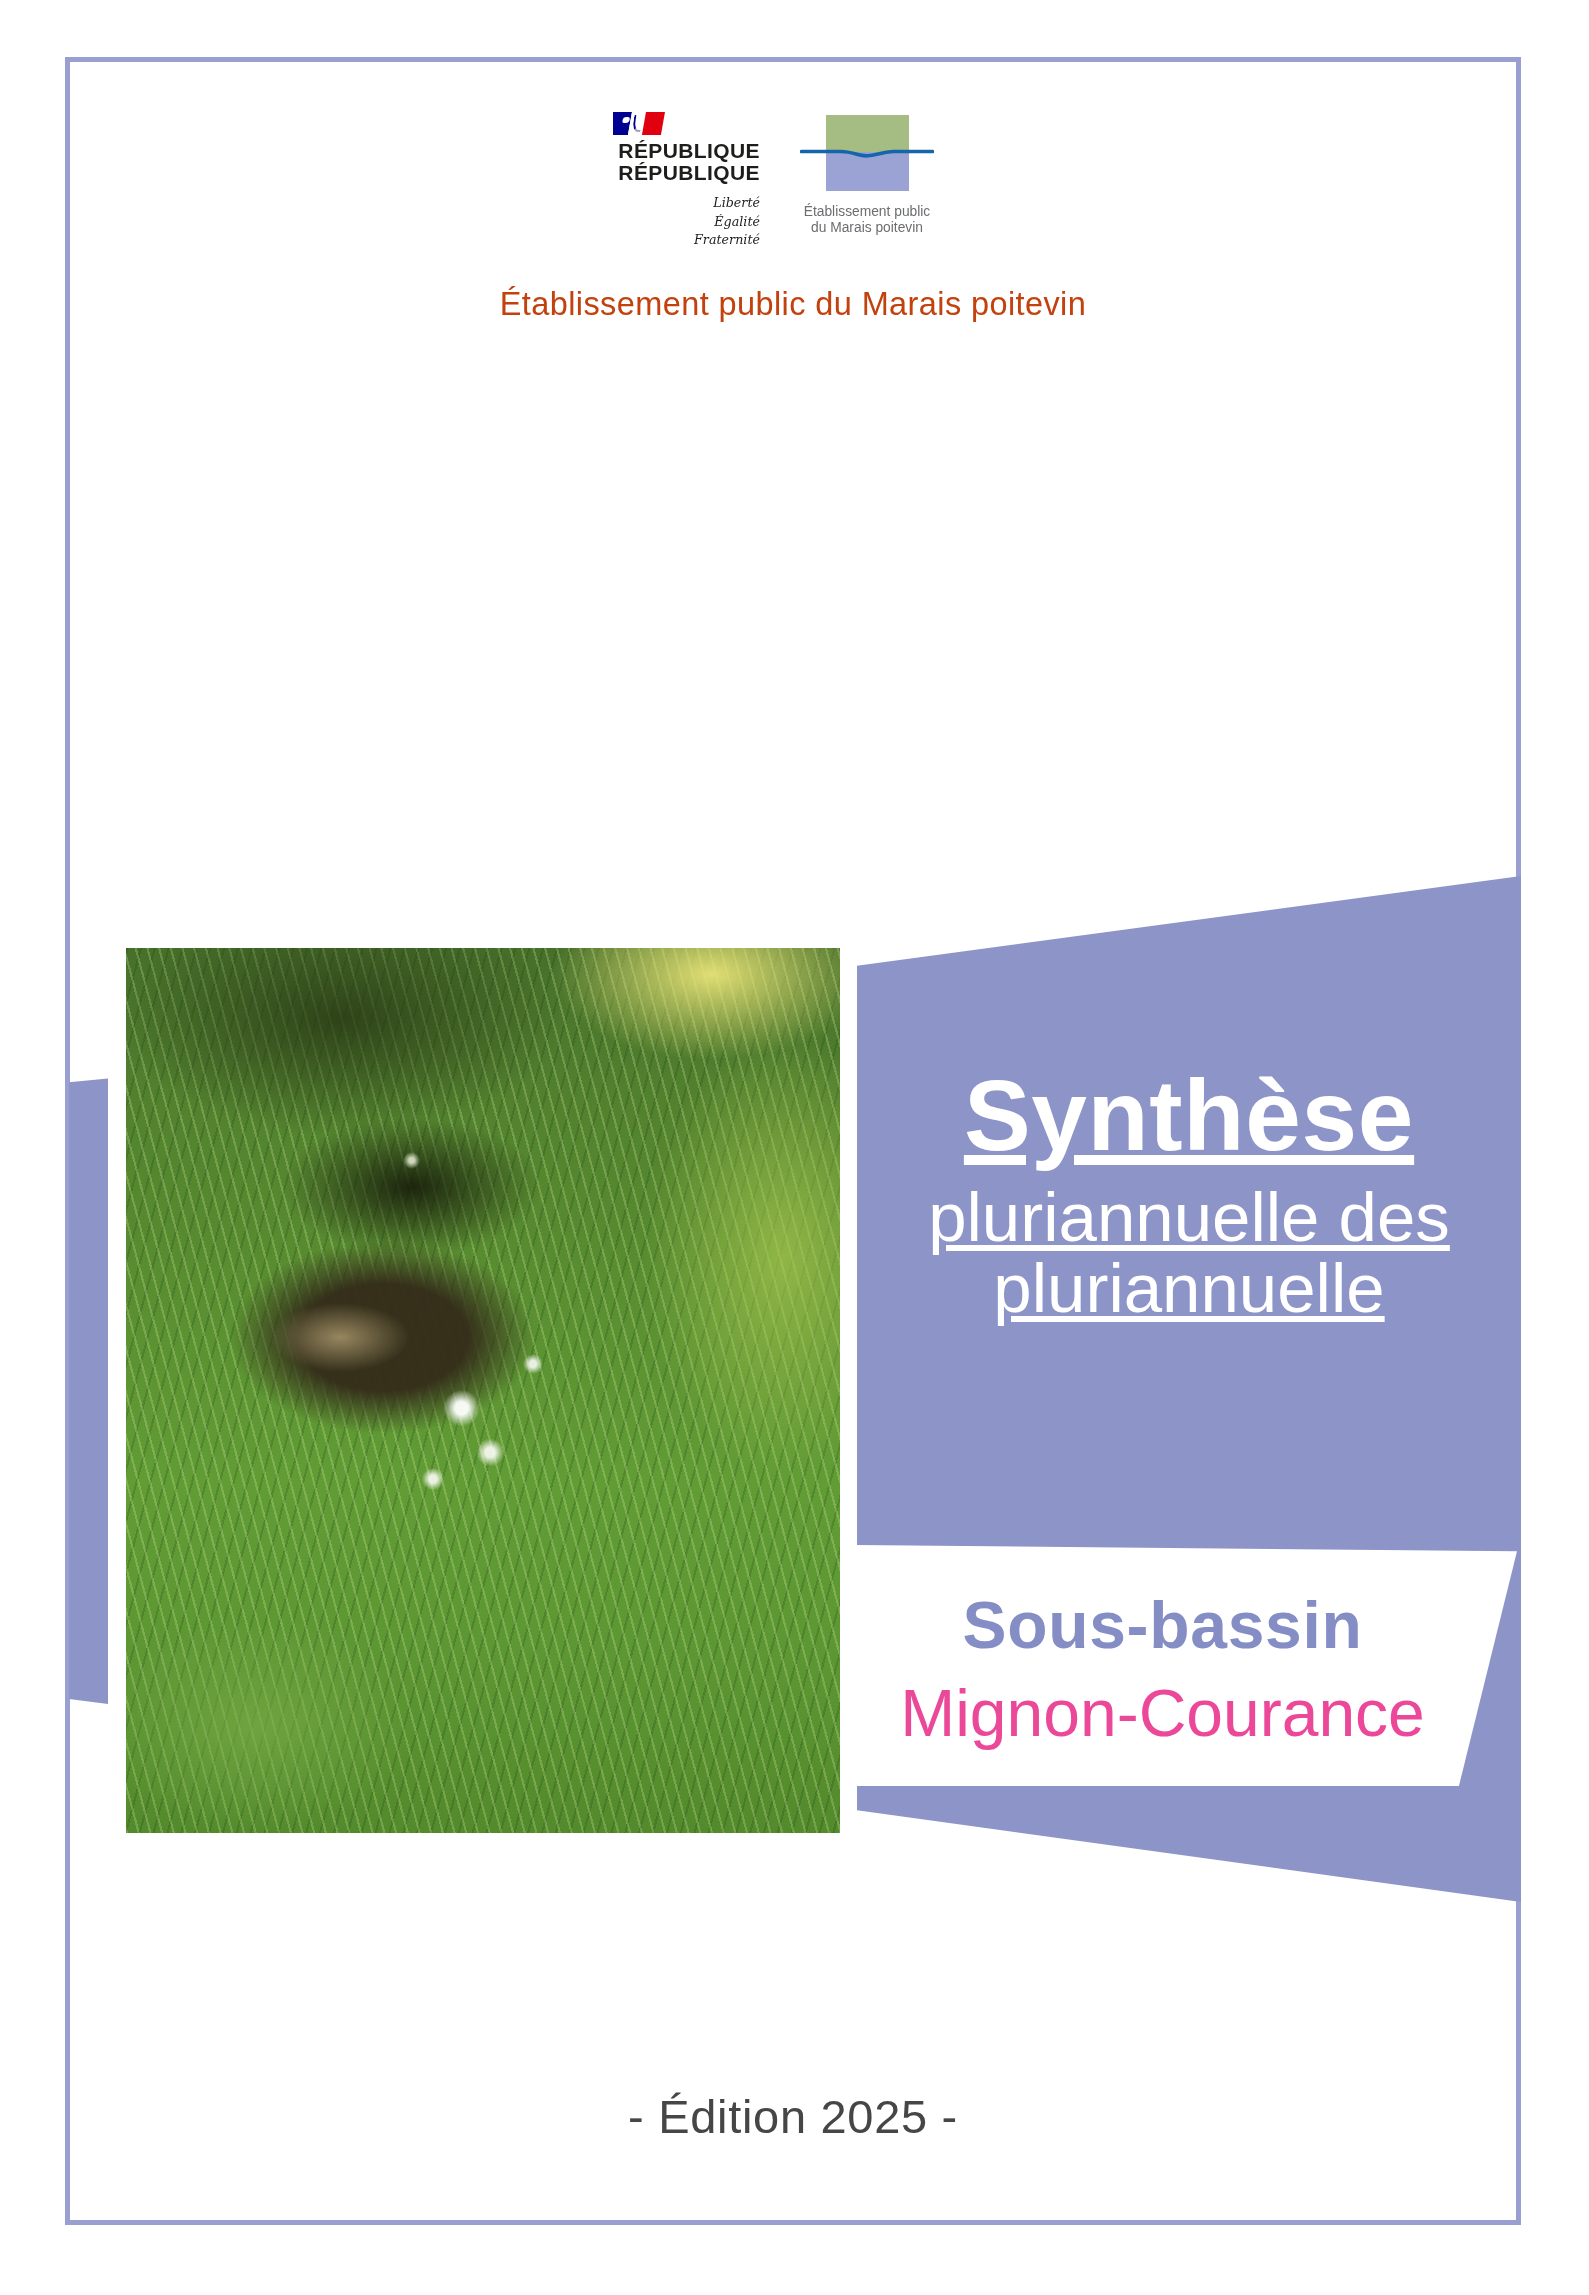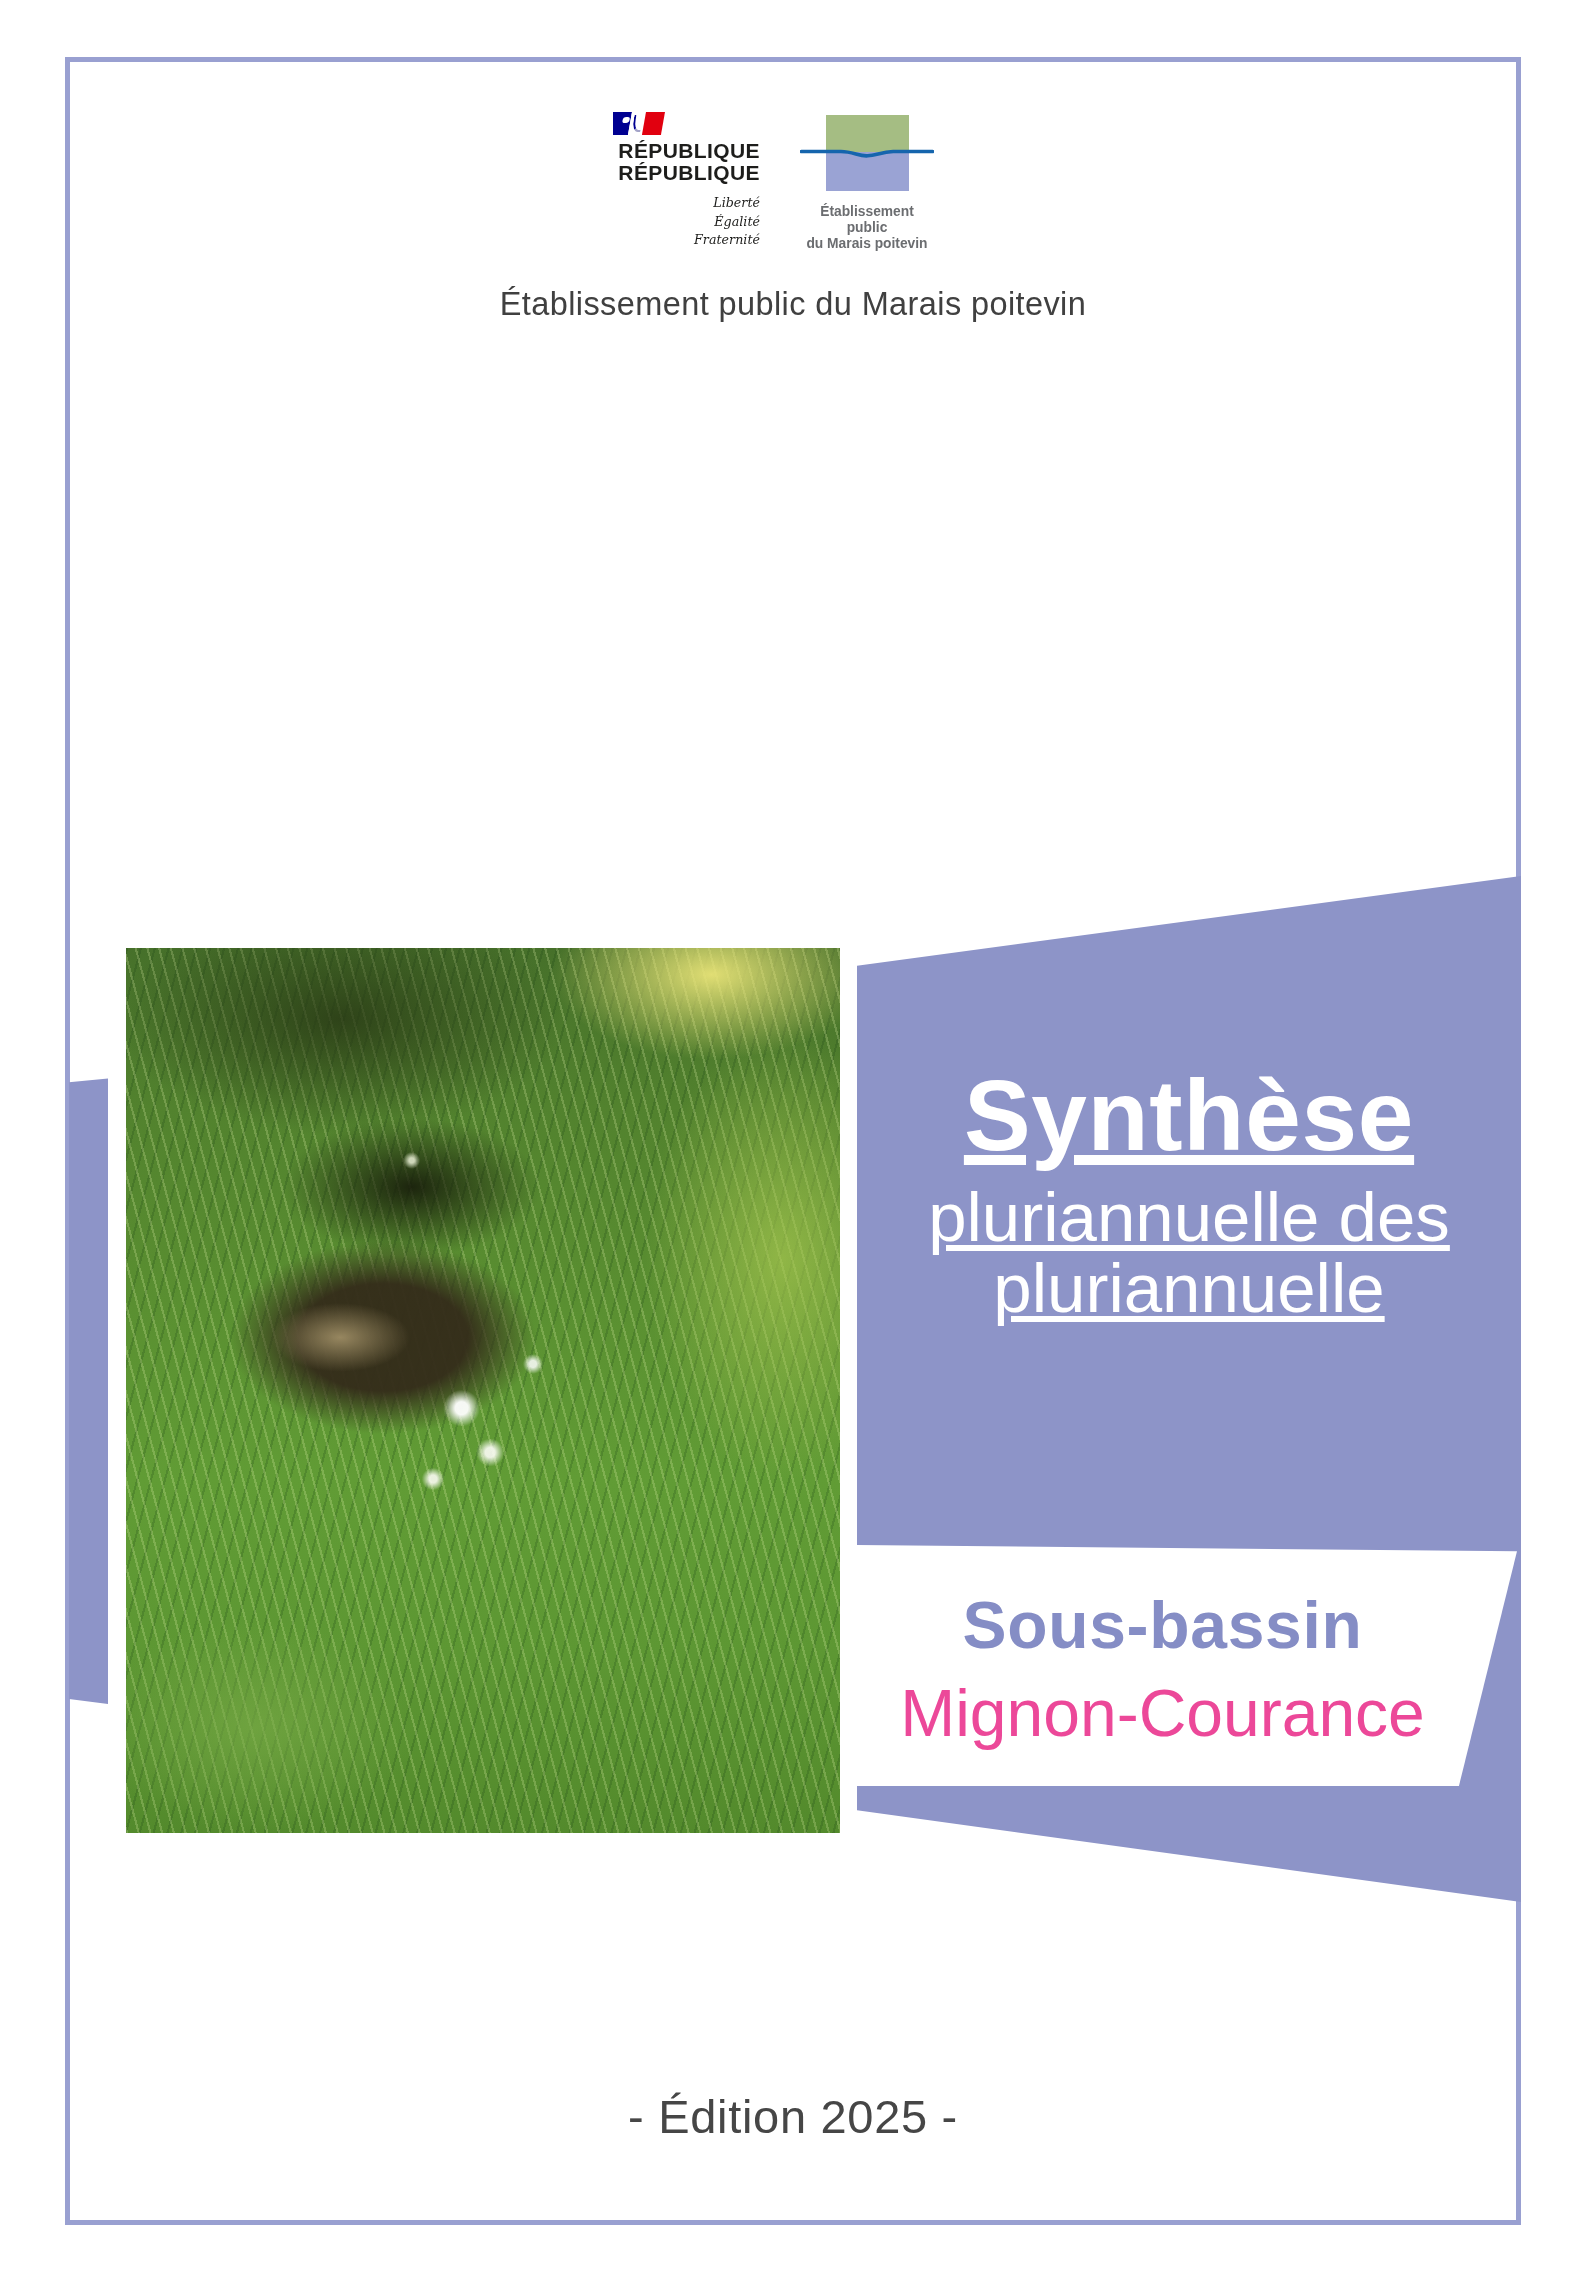--- a/index.html
+++ b/index.html
@@ -23,25 +23,25 @@
   .rf-flag .blue:after{content:"";position:absolute;right:1.4px;top:5px;width:6.4px;height:6.4px;background:#fff;border-radius:60% 40% 55% 45%;}
   .rf-flag .white{width:14px;background:#ffffff;position:relative;}
   .rf-flag .white:after{content:"";position:absolute;left:2.8px;top:2.8px;width:7px;height:15.5px;border-left:2.1px solid #000091;border-bottom:2.1px solid #a3a3c8;border-radius:0 0 0 70%;}
   .rf-flag .red{width:19px;background:#e1000f;}
   .rf-title{margin-top:5.7px;font-weight:800;font-size:21px;line-height:22px;color:#1d1d1b;letter-spacing:0.4px;}
   .rf-motto{margin-top:10px;font-family:"DejaVu Serif",serif;font-style:italic;font-size:12.7px;line-height:18.4px;color:#1d1d1b;}
   .epmp-logo{position:absolute;left:800px;top:115px;width:134px;}
   .epmp-square{position:relative;margin-left:26px;width:83px;height:76px;
     background:linear-gradient(180deg,#a5bd83 0 49%,#9aa3d4 49% 100%);}
   .epmp-wave{position:absolute;left:0;top:32.5px;width:134px;height:10px;}
-  .epmp-caption{margin-top:12.7px;width:134px;text-align:center;font-size:13.8px;line-height:16.2px;color:#6b6d70;font-weight:bold;}
+  .epmp-caption{margin-top:12.7px;width:134px;text-align:center;font-size:13.8px;line-height:16.2px;color:#6b6d70;}
   
   .subtitle{
     position:absolute;left:65px;top:286px;width:1456px;text-align:center;
-    font-size:32.5px;color:#404040;letter-spacing:0.4px;font-weight:400;
+    font-size:32.5px;color:#c2410c;letter-spacing:0.4px;font-weight:400;
   }
   .main-title{
     position:absolute;left:65px;top:620px;width:1456px;text-align:center;
     font-size:52px;line-height:73px;color:#3f4449;font-weight:400;
   }
   .main-title b{font-weight:700;color:#3a3f44;}
   .edition{
     position:absolute;left:65px;top:2089px;width:1456px;text-align:center;
     font-size:47px;color:#464646;font-weight:400;letter-spacing:0.7px;
   }

